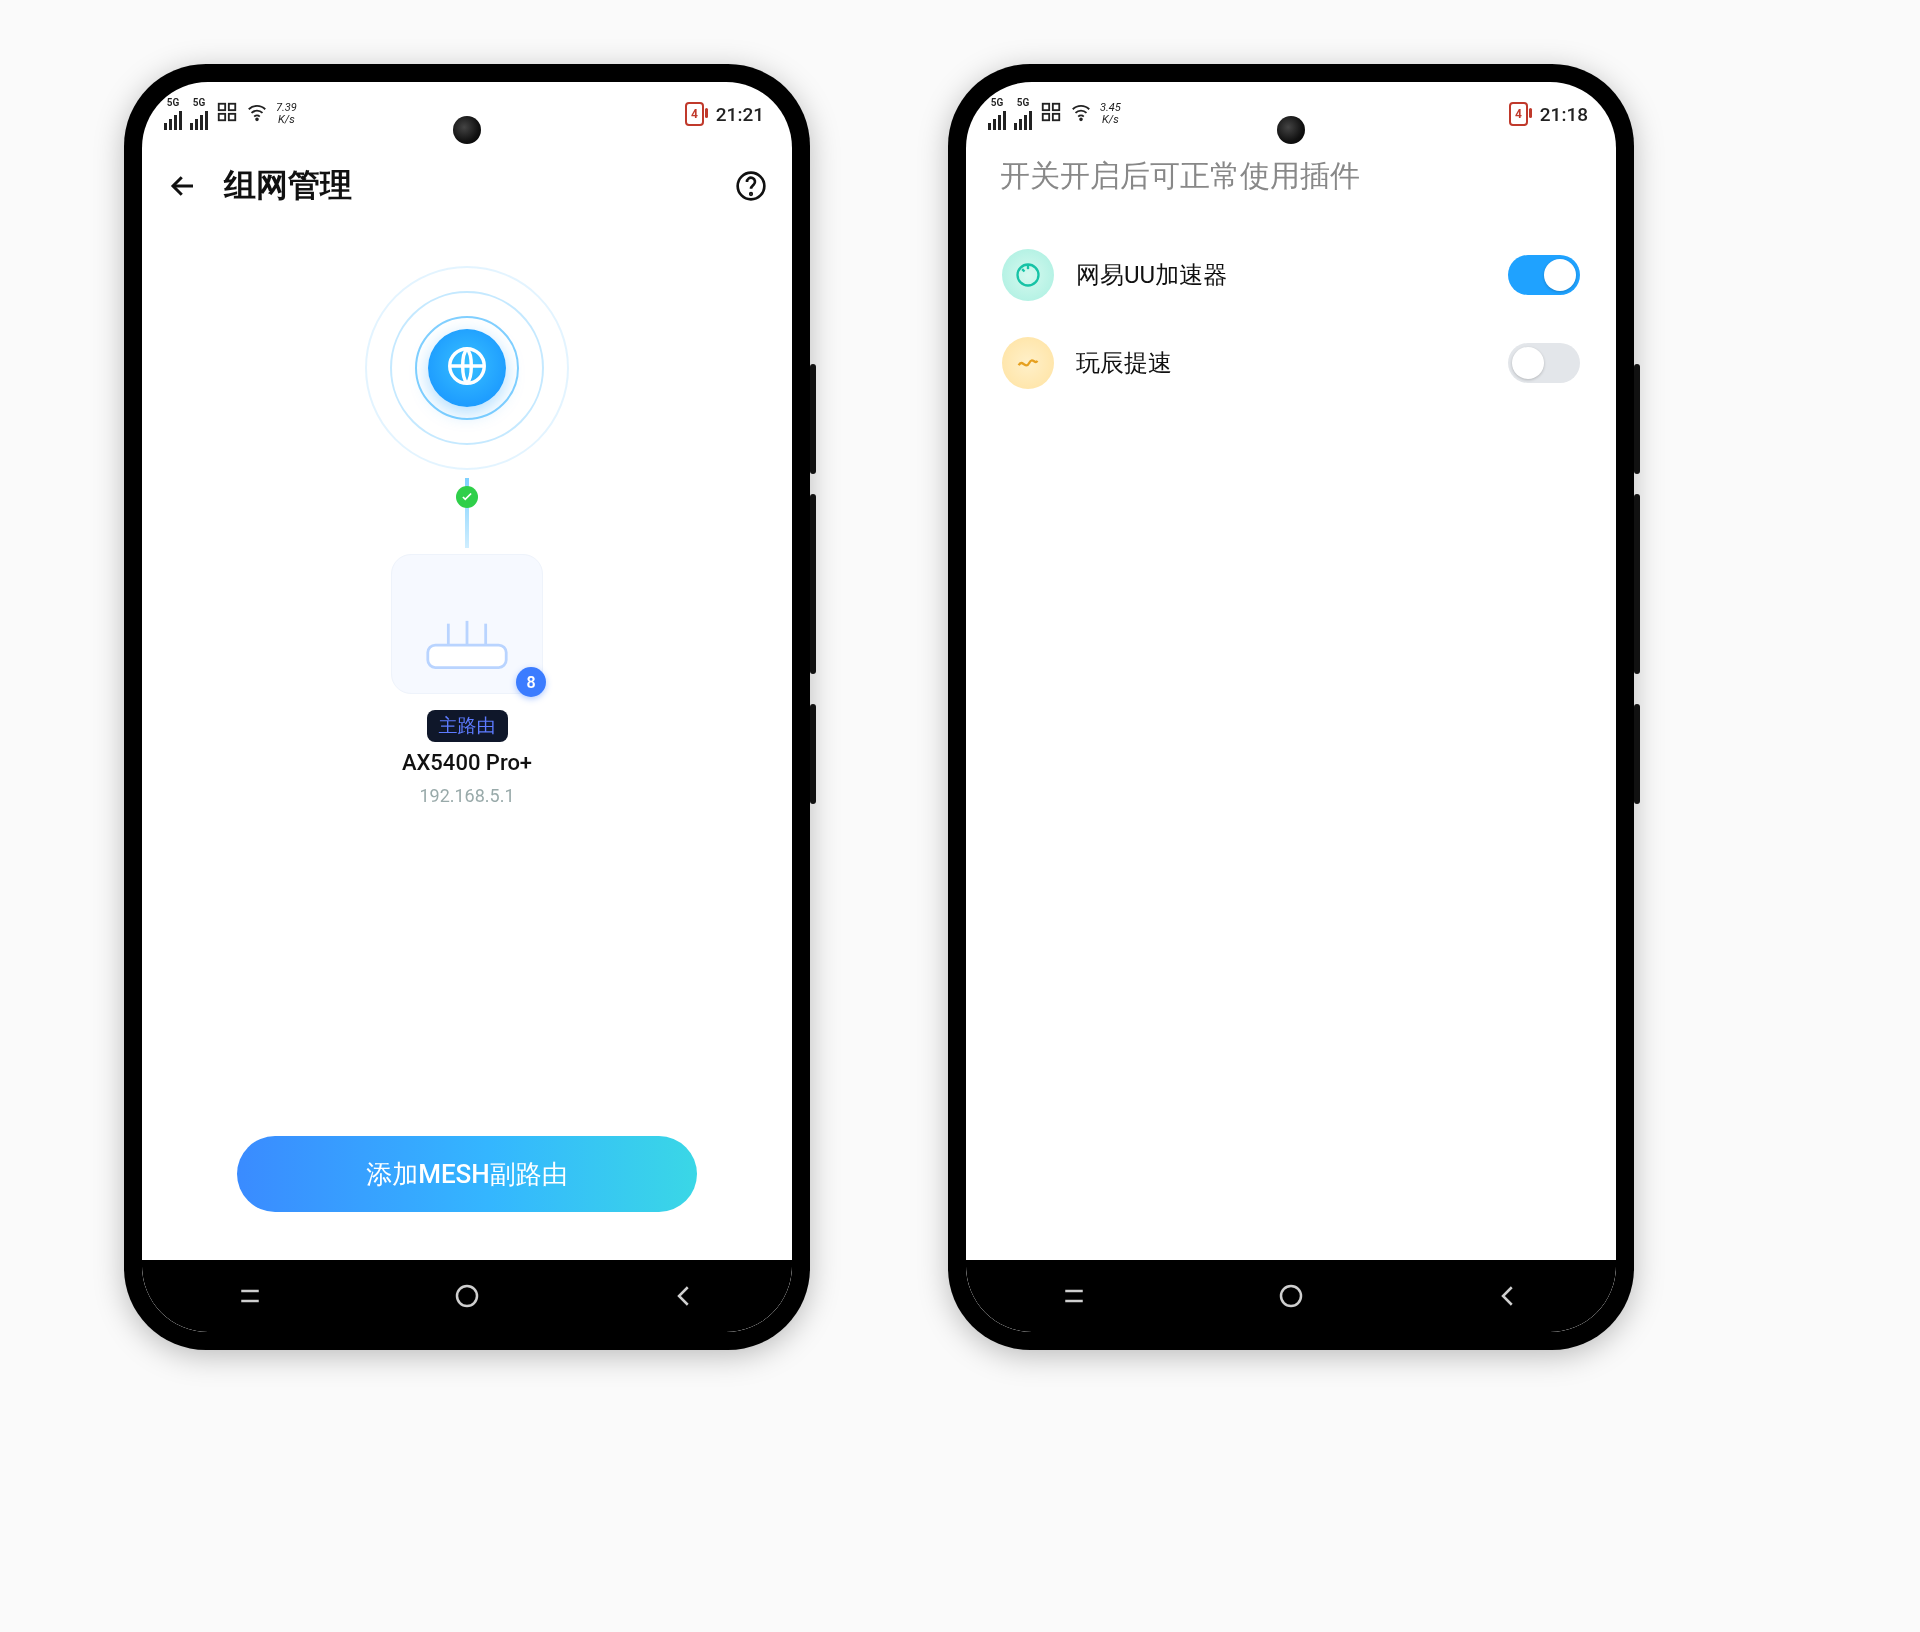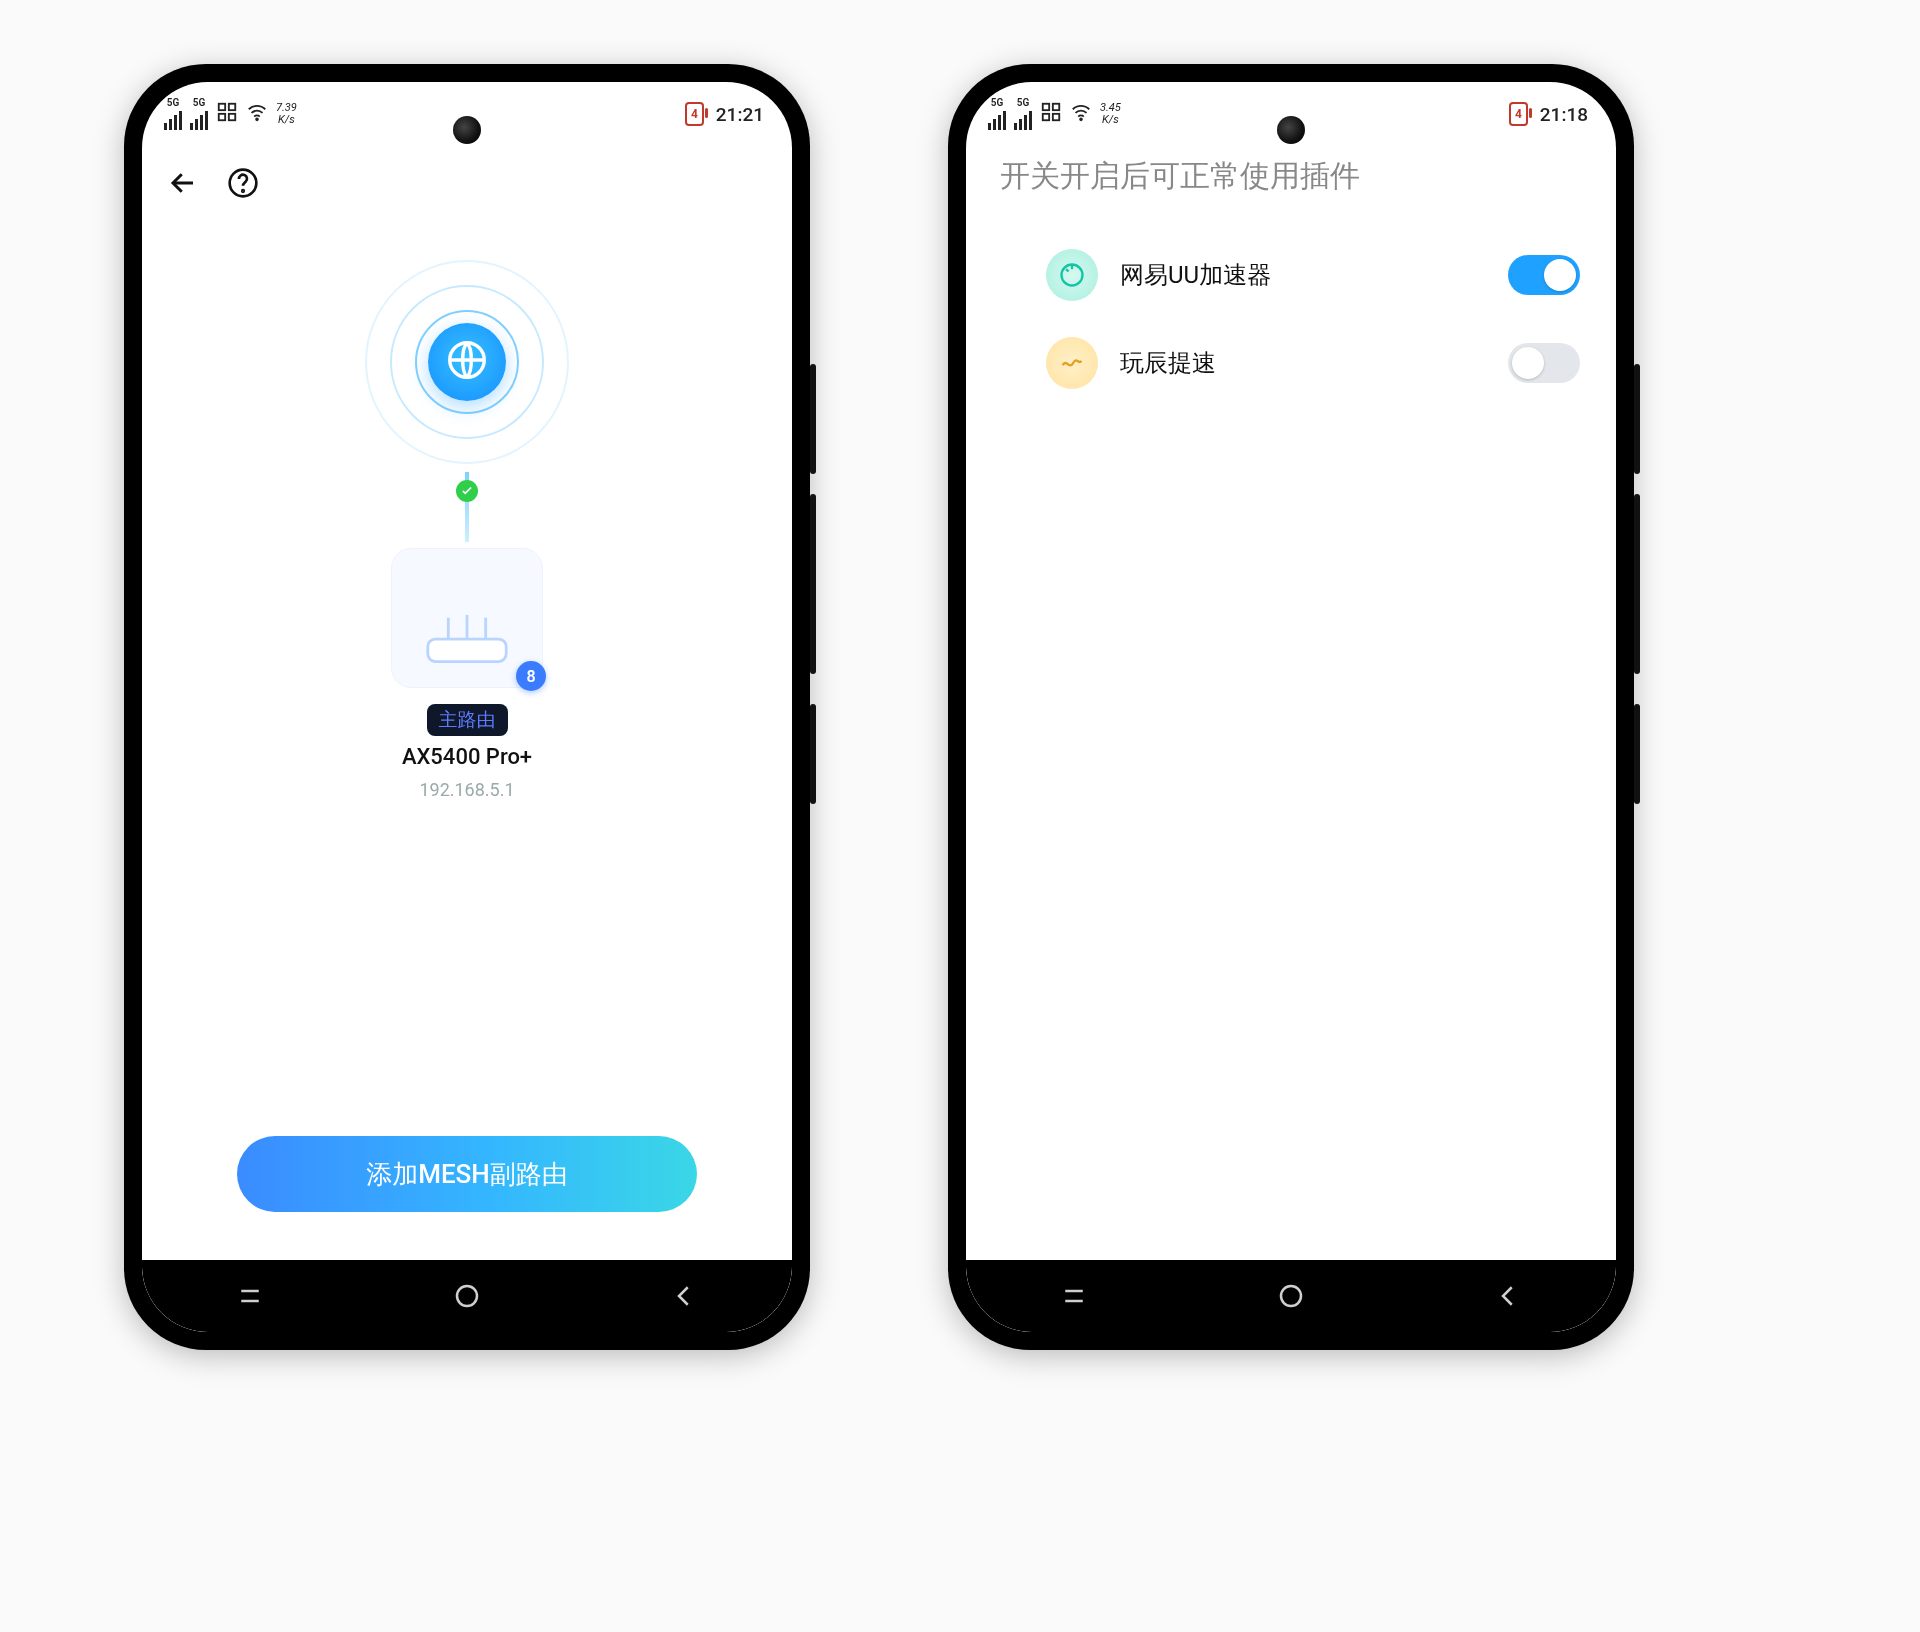--- a/index.html
+++ b/index.html
@@ -42,21 +42,21 @@
   .vline{width:4px;height:70px;background:linear-gradient(#7fd1ff,#cfeeff);position:relative;}
   .vcheck{position:absolute;left:50%;top:8px;margin-left:-11px;width:22px;height:22px;border-radius:50%;background:#2fcf4a;display:flex;align-items:center;justify-content:center;}
   .vcheck svg{width:14px;height:14px;stroke:#fff;}
   .router-card{width:150px;height:120px;border-radius:20px;background:#f6f9ff;border:1px solid #eef3fb;margin-top:6px;position:relative;display:flex;align-items:flex-end;justify-content:center;padding-bottom:18px;}
   .router-ic{width:96px;height:56px;}
   .badge-8{position:absolute;right:-4px;bottom:-4px;width:30px;height:30px;border-radius:50%;background:#3b7cff;color:#fff;display:flex;align-items:center;justify-content:center;font-size:16px;font-weight:600;box-shadow:0 2px 6px rgba(59,124,255,.4);}
   .tag{margin-top:16px;background:#0f172a;color:#5d7bff;border-radius:8px;padding:3px 12px;font-size:19px;}
   .router-name{margin-top:8px;font-size:22px;color:#111;font-weight:500;}
   .router-ip{margin-top:10px;font-size:18px;color:#9aa;}
   .cta{position:absolute;bottom:120px;left:50%;transform:translateX(-50%);width:460px;height:76px;border-radius:40px;color:#fff;font-size:26px;font-weight:500;display:flex;align-items:center;justify-content:center;cursor:pointer;background:linear-gradient(90deg,#3a8bff 0%,#34b6ff 55%,#3ad7e6 100%);}
-  .plugin-list{padding:30px 18px;margin-left:44px;}
+  .plugin-list{padding:30px 18px;}
   .plugin-row{display:flex;align-items:center;padding:18px 18px;gap:22px;}
   .plugin-ic{width:52px;height:52px;border-radius:50%;display:flex;align-items:center;justify-content:center;font-size:26px;}
   .plugin-ic.uu{background:radial-gradient(circle at 50% 50%,#d5f9ef 0,#a8efe0 100%);color:#17c3a6;}
   .plugin-ic.wc{background:radial-gradient(circle at 50% 50%,#fff0c9 0,#ffe2a0 100%);color:#e6a020;}
   .plugin-name{font-size:24px;color:#111;flex:1 1 auto;}
   .switch{width:72px;height:40px;border-radius:40px;position:relative;cursor:pointer;}
   .switch .knob{position:absolute;top:4px;width:32px;height:32px;border-radius:50%;background:#fff;box-shadow:0 1px 3px rgba(0,0,0,.2);transition:left .15s;}
   .switch.on{background:#1fa2ff;}
   .switch.on .knob{left:36px;}
   .switch.off{background:#e3e6ea;}
@@ -128,20 +128,21 @@
         </div>
       </div>
 
       <div class="appbar">
         <div class="back-ic">
           <svg viewBox="0 0 24 24" width="30" height="30" fill="none" stroke-width="2.4">
               <path d="M20 12H5"></path>
               <path d="M11 5l-7 7 7 7"></path>
             </svg>
         </div>
+        <div class="title">组网管理</div>
         <div class="help-ic">
           <svg viewBox="0 0 24 24" width="32" height="32" fill="none" stroke-width="2">
               <circle cx="12" cy="12" r="10"></circle>
               <path d="M9 9a3 3 0 115 2c-1 1-2 1.5-2 3"></path>
               <circle cx="12" cy="18" r="0.6" fill="#111"></circle>
             </svg>
         </div>
       </div>
 
       <div class="content-mesh">

